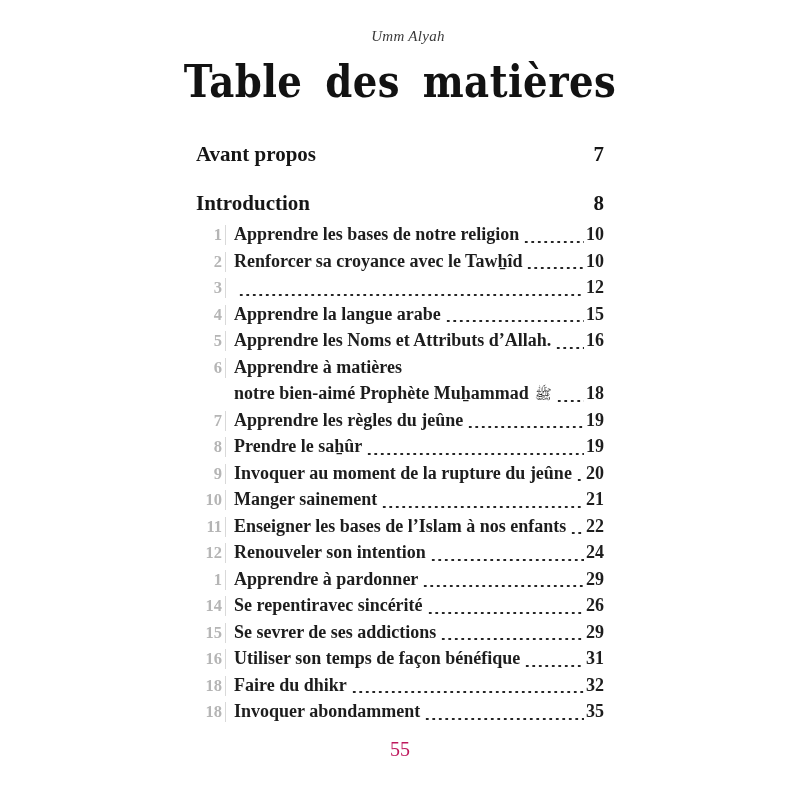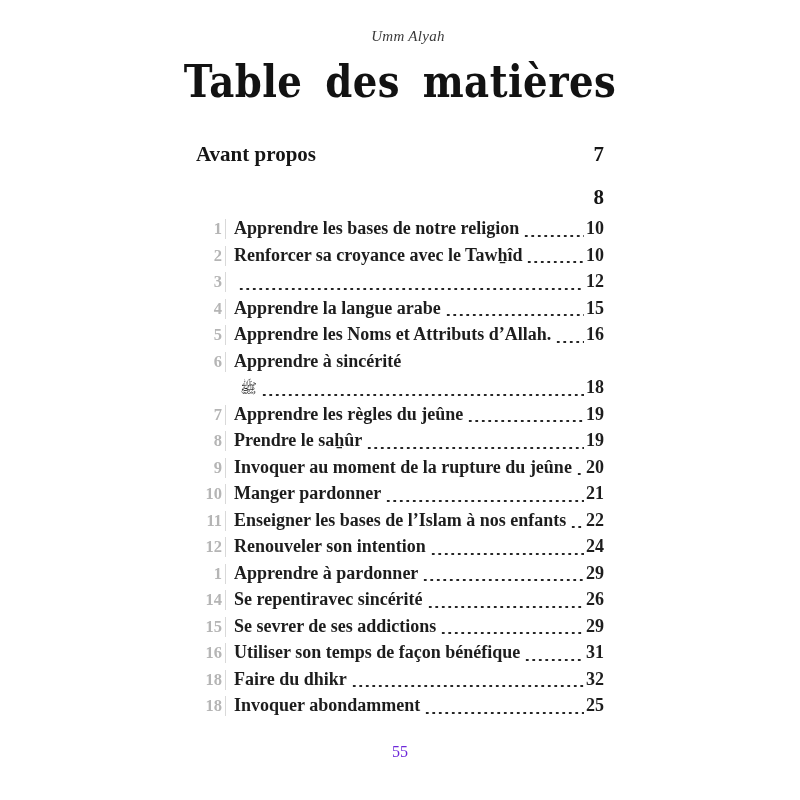--- a/index.html
+++ b/index.html
@@ -18,21 +18,21 @@
     text-align:center; font-family:"DejaVu Serif",serif; font-weight:bold;
     font-size:44px; color:#121212; word-spacing:10px; letter-spacing:0.5px;
     transform:scaleX(0.88); transform-origin:center;
   }
   .toc { position:absolute; left:196px; top:142px; width:408px; }
   .section-row {
     display:flex; align-items:baseline; font-weight:bold; font-size:21px;
     color:#161616;
   }
   .section-row .spacer { flex:1 1 0; }
-  .row-avant { margin-bottom:18px; }
+  .row-avant { margin-bottom:24px; }
   .row-intro { margin-bottom:8px; }
   .entry {
     display:flex; align-items:baseline; height:26.5px; font-size:18px;
     font-weight:bold; color:#1d1d1d;
   }
   .num {
     flex:0 0 26px; width:26px; text-align:right; color:#b5b5b5;
     font-size:16.5px; padding-right:3px; border-right:1px solid #d9d9d9;
     margin-right:8px;
   }
@@ -47,41 +47,42 @@
   .pnum { text-align:right; white-space:nowrap; }
   .entry-two { height:53px; display:block; }
   .entry-two .line1 { display:flex; align-items:baseline; height:26.5px; }
   .entry-two .line2 { display:flex; align-items:baseline; height:26.5px; padding-left:38px; }
   .honorific {
     font-family:"DejaVu Sans",sans-serif; font-size:14px; margin-left:6px;
     font-weight:normal;
   }
   .footer-page {
     position:absolute; bottom:39px; left:0; width:100%;
-    text-align:center; font-size:16px; color:#6d28d9;
+    text-align:center; font-size:20px; color:#be185d;
   }
 </style>
 </head>
 <body>
 
 <div class="page">
 
   <div class="author">Umm Alyah</div>
 
   <h1 class="title" style="margin:0;">Table des matières</h1>
 
   <div class="toc">
 
     <div class="section-row row-avant">
       <span>Avant propos</span>
       <span class="spacer"></span>
       <span class="pnum">7</span>
     </div>
 
     <div class="section-row row-intro">
+      <span>Introduction</span>
       <span class="spacer"></span>
       <span class="pnum">8</span>
     </div>
 
     <div class="entry">
       <span class="num">1</span>
       <span class="etext">Apprendre les bases de notre religion</span>
       <span class="dots"></span>
       <span class="pnum">10</span>
     </div>
@@ -109,23 +110,24 @@
     <div class="entry">
       <span class="num">5</span>
       <span class="etext">Apprendre les Noms et Attributs d’Allah.</span>
       <span class="dots"></span>
       <span class="pnum">16</span>
     </div>
 
     <div class="entry entry-two">
       <div class="line1">
         <span class="num">6</span>
-        <span class="etext">Apprendre à sincérité</span>
+        <span class="etext">Apprendre à matières</span>
       </div>
       <div class="line2">
+        <span class="etext">notre bien-aimé Prophète Muẖammad</span>
         <span class="honorific">ﷺ</span>
         <span class="dots"></span>
         <span class="pnum">18</span>
       </div>
     </div>
 
     <div class="entry">
       <span class="num">7</span>
       <span class="etext">Apprendre les règles du jeûne</span>
       <span class="dots"></span>
@@ -141,21 +143,21 @@
 
     <div class="entry">
       <span class="num">9</span>
       <span class="etext">Invoquer au moment de la rupture du jeûne</span>
       <span class="dots"></span>
       <span class="pnum">20</span>
     </div>
 
     <div class="entry">
       <span class="num">10</span>
-      <span class="etext">Manger pardonner</span>
+      <span class="etext">Manger sainement</span>
       <span class="dots"></span>
       <span class="pnum">21</span>
     </div>
 
     <div class="entry">
       <span class="num">11</span>
       <span class="etext">Enseigner les bases de l’Islam à nos enfants</span>
       <span class="dots"></span>
       <span class="pnum">22</span>
     </div>
@@ -199,20 +201,20 @@
       <span class="num">18</span>
       <span class="etext">Faire du dhikr</span>
       <span class="dots"></span>
       <span class="pnum">32</span>
     </div>
 
     <div class="entry">
       <span class="num">18</span>
       <span class="etext">Invoquer abondamment</span>
       <span class="dots"></span>
-      <span class="pnum">25</span>
+      <span class="pnum">35</span>
     </div>
 
   </div>
 
   <div class="footer-page">55</div>
 
 </div>
 
 </body></html>

